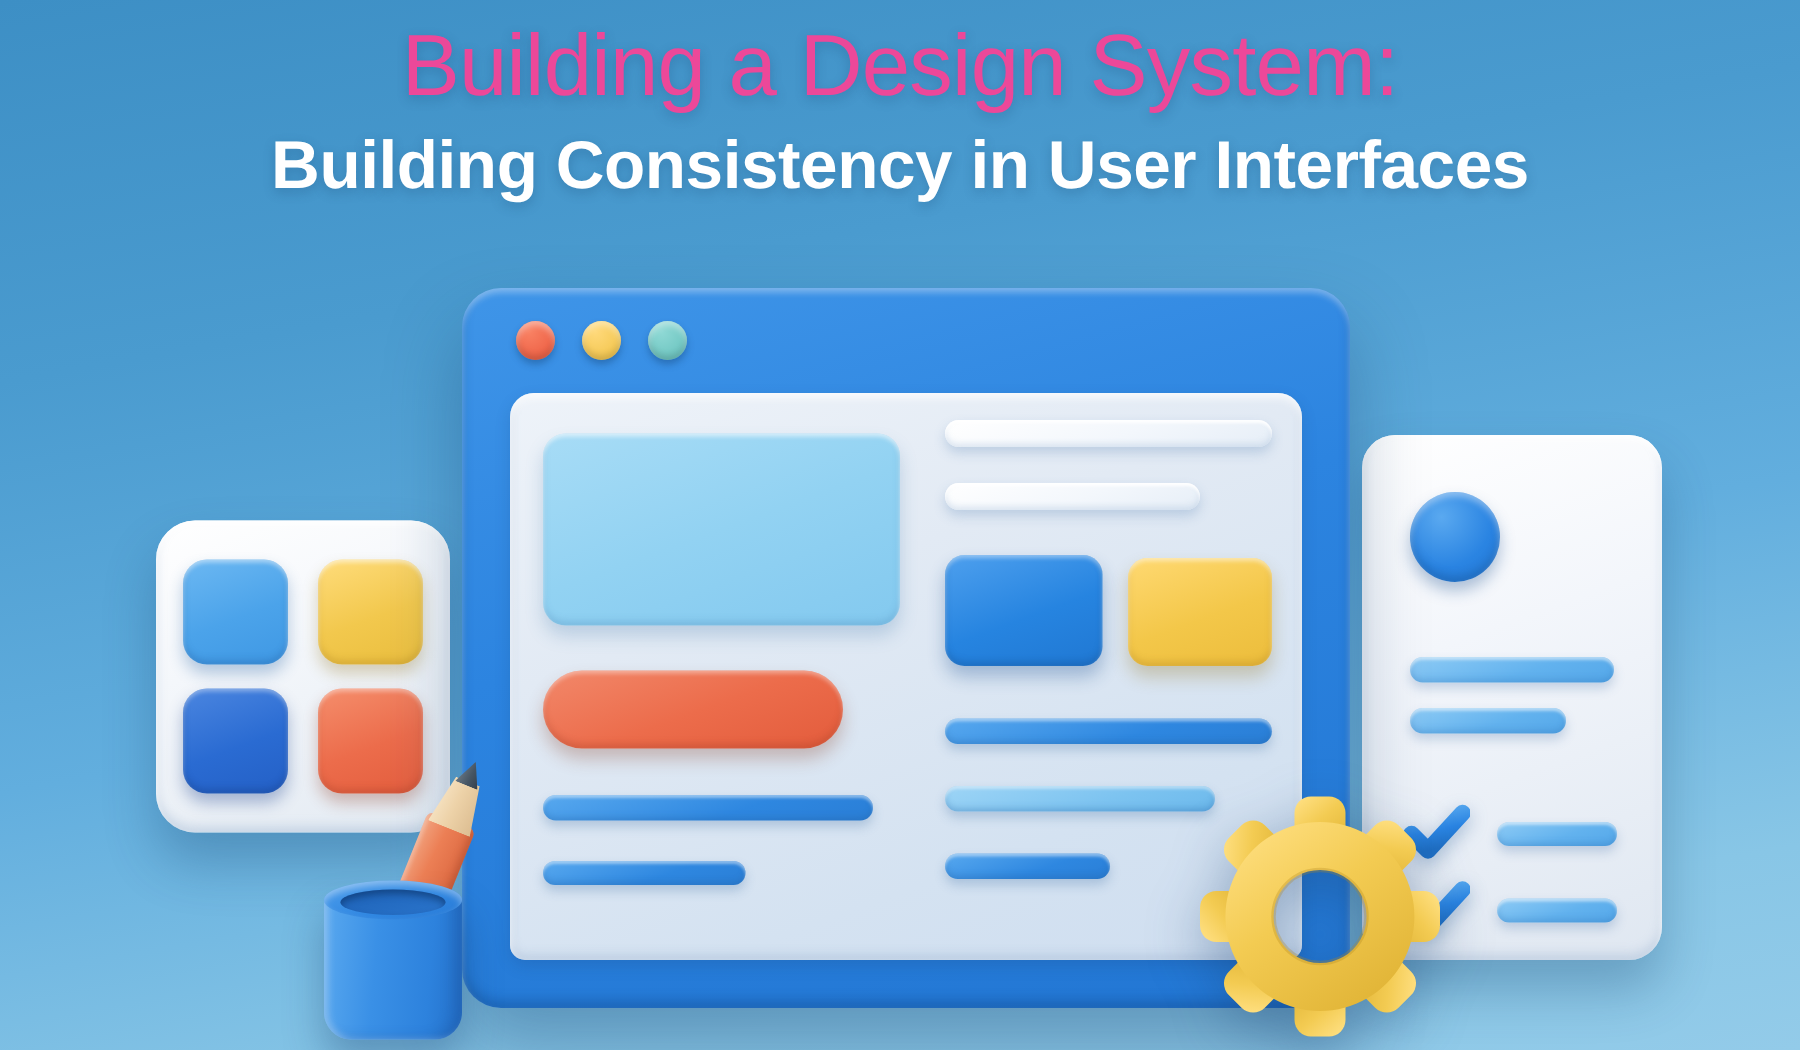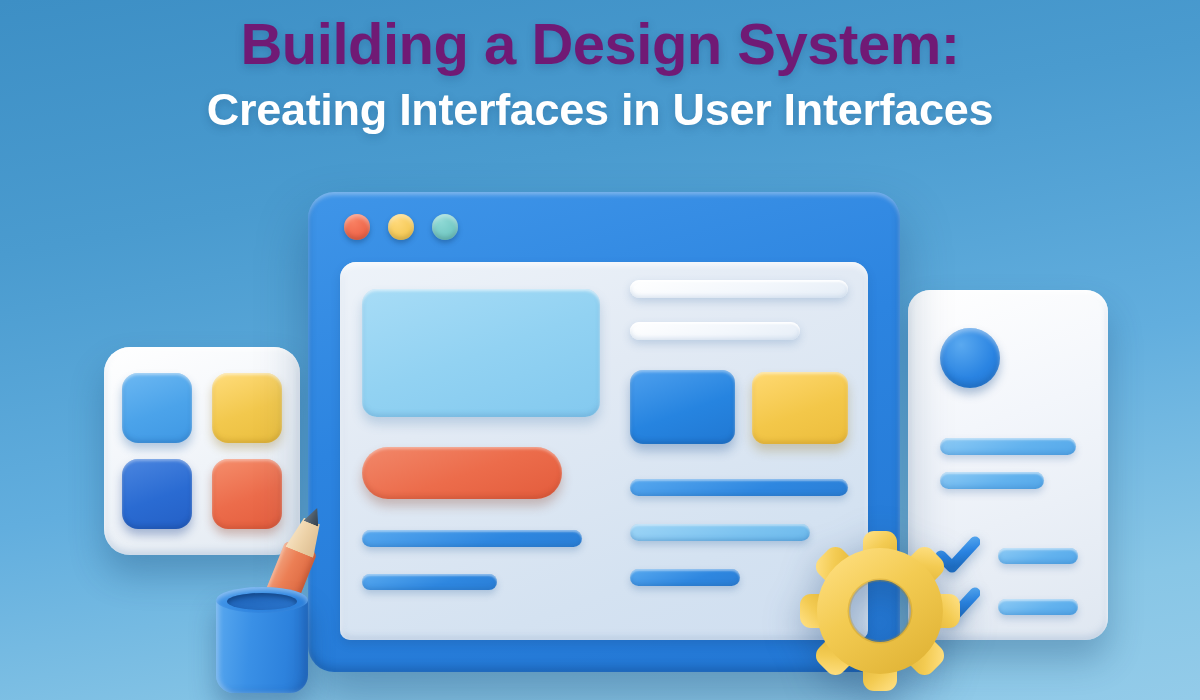--- a/index.html
+++ b/index.html
@@ -9,21 +9,21 @@
     background:linear-gradient(170deg,#3d8fc5 0%,#4a9bcf 28%,#62aede 58%,#88c6e6 85%,#93cbe9 100%);
     position:relative;
   }
 
   
   .title-block{
     position:absolute; left:0; top:12px; width:1200px;
     text-align:center; z-index:40;
   }
   .title-line1{
-    font-size:58px; font-weight:bold; color:#701a75;
+    font-size:58px; font-weight:normal; color:#ec4899;
     letter-spacing:-0.5px; line-height:1.12;
     text-shadow:0 3px 8px rgba(20,70,110,.28);
   }
   .title-line2{
     font-size:45px; font-weight:bold; color:#ffffff;
     letter-spacing:-0.3px; line-height:1.18; margin-top:6px;
     text-shadow:0 3px 8px rgba(20,70,110,.28);
   }
 
   
@@ -203,21 +203,21 @@
     filter:drop-shadow(0 4px 6px rgba(40,95,155,.35));
   }
   .chk-1{ left:28px; top:246px; }
   .chk-2{ left:28px; top:297px; }
 </style>
 </head>
 <body>
 
 <div class="title-block">
   <div class="title-line1">Building a Design System:</div>
-  <div class="title-line2">Creating Interfaces in User Interfaces</div>
+  <div class="title-line2">Building Consistency in User Interfaces</div>
 </div>
 
 <div class="swatch-panel">
   <div class="sw sw-1"></div>
   <div class="sw sw-2"></div>
   <div class="sw sw-3"></div>
   <div class="sw sw-4"></div>
 </div>
 
 <div class="browser">

